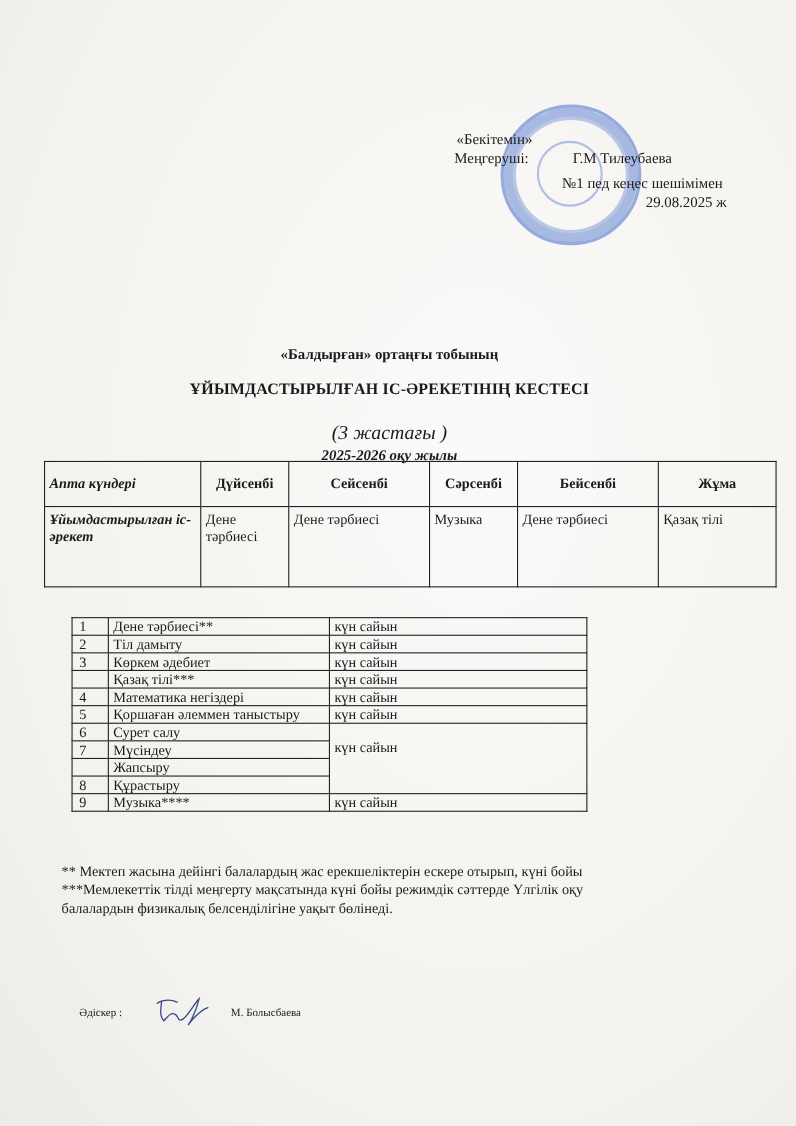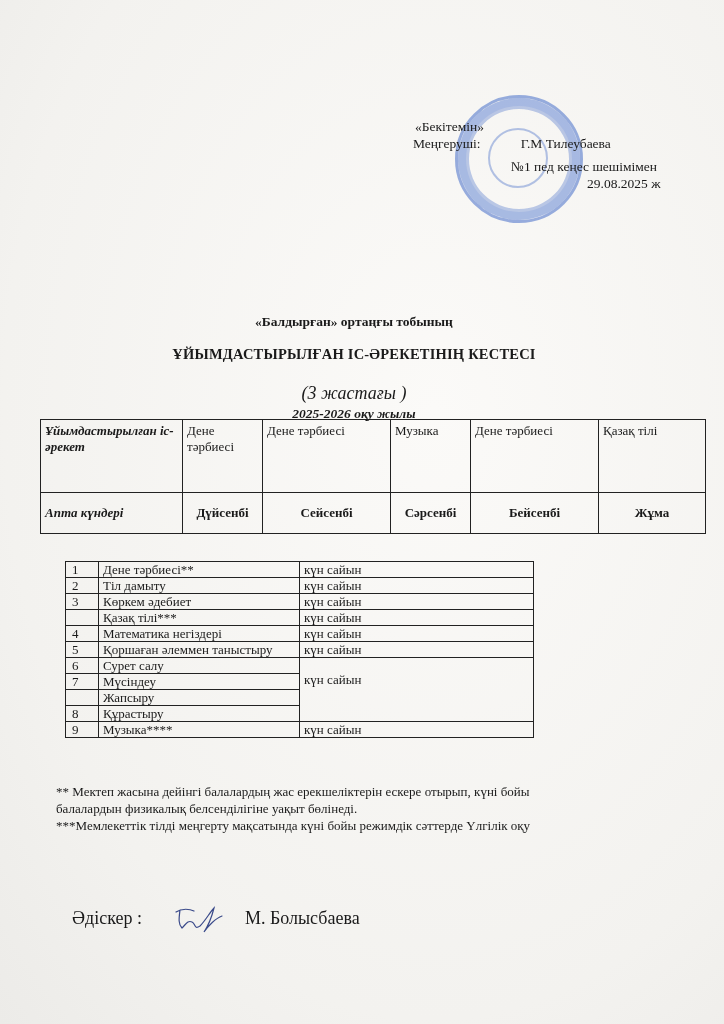--- a/index.html
+++ b/index.html
@@ -75,21 +75,21 @@
   
   .notes {
     position: absolute; left: 56px; top: 771px; width: 640px;
     font-size: 13px; line-height: 17px; margin-top: 12px;
   }
   .notes p { margin: 0; }
   .notes .gap { margin-top: 6px; }
 
   
   .signer {
-    position: absolute; left: 72px; top: 904px; font-size: 18px;
+    position: absolute; left: 72px; top: 904px; font-size: 10px;
   }
   .signer .sig {
     display: inline-block; width: 56px; height: 30px; margin: 0 14px -10px 24px;
   }
 </style>
 </head>
 <body>
 
 <div class="page-shade"></div>
 
@@ -117,35 +117,35 @@
   <colgroup>
     <col style="width:142px">
       <col style="width:80px">
       <col style="width:128px">
       <col style="width:80px">
       <col style="width:128px">
       <col>
   </colgroup>
   <tbody>
       <tr>
+    <th class="first">Апта күндері</th>
+    <th>Дүйсенбі</th>
+    <th>Сейсенбі</th>
+    <th>Сәрсенбі</th>
+    <th>Бейсенбі</th>
+    <th>Жұма</th>
+  </tr>
+  <tr>
     <td class="first">Ұйымдастырылған іс-әрекет</td>
     <td>Дене тәрбиесі</td>
     <td>Дене тәрбиесі</td>
     <td>Музыка</td>
     <td>Дене тәрбиесі</td>
     <td>Қазақ тілі</td>
   </tr>
-  <tr>
-    <th class="first">Апта күндері</th>
-    <th>Дүйсенбі</th>
-    <th>Сейсенбі</th>
-    <th>Сәрсенбі</th>
-    <th>Бейсенбі</th>
-    <th>Жұма</th>
-  </tr>
 </tbody>
   </table>
 
 <table class="activities">
   <tbody>
       <tr>
     <td class="num">1</td>
     <td class="name">Дене тәрбиесі**</td>
     <td class="freq">күн сайын</td>
   </tr>
@@ -194,22 +194,22 @@
   <tr>
     <td class="num">9</td>
     <td class="name">Музыка****</td>
     <td class="freq">күн сайын</td>
   </tr>
 </tbody>
   </table>
 
 <div class="notes">
   <p>** Мектеп жасына дейінгі балалардың жас ерекшеліктерін ескере отырып, күні бойы</p>
+  <p>***Мемлекеттік тілді меңгерту мақсатында күні бойы режимдік сәттерде Үлгілік оқу</p>
   <p>балалардын физикалық белсенділігіне уақыт бөлінеді.</p>
-  <p>***Мемлекеттік тілді меңгерту мақсатында күні бойы режимдік сәттерде Үлгілік оқу</p>
 </div>
 
 <div class="signer">
   <span>Әдіскер :</span>
   <svg class="sig" viewBox="0 0 56 30">
     <path d="M6 8 C12 4, 20 5, 24 7 M10 6 C9 14, 8 20, 12 24 C16 20, 18 16, 22 18 C26 20, 24 26, 30 22 C36 16, 40 8, 44 4 C42 12, 38 22, 34 28 C38 22, 46 14, 52 12" fill="none" stroke="#3a4a8a" stroke-width="1.2" stroke-linecap="round"></path>
   </svg>
   <span>М. Болысбаева</span>
 </div>
 

